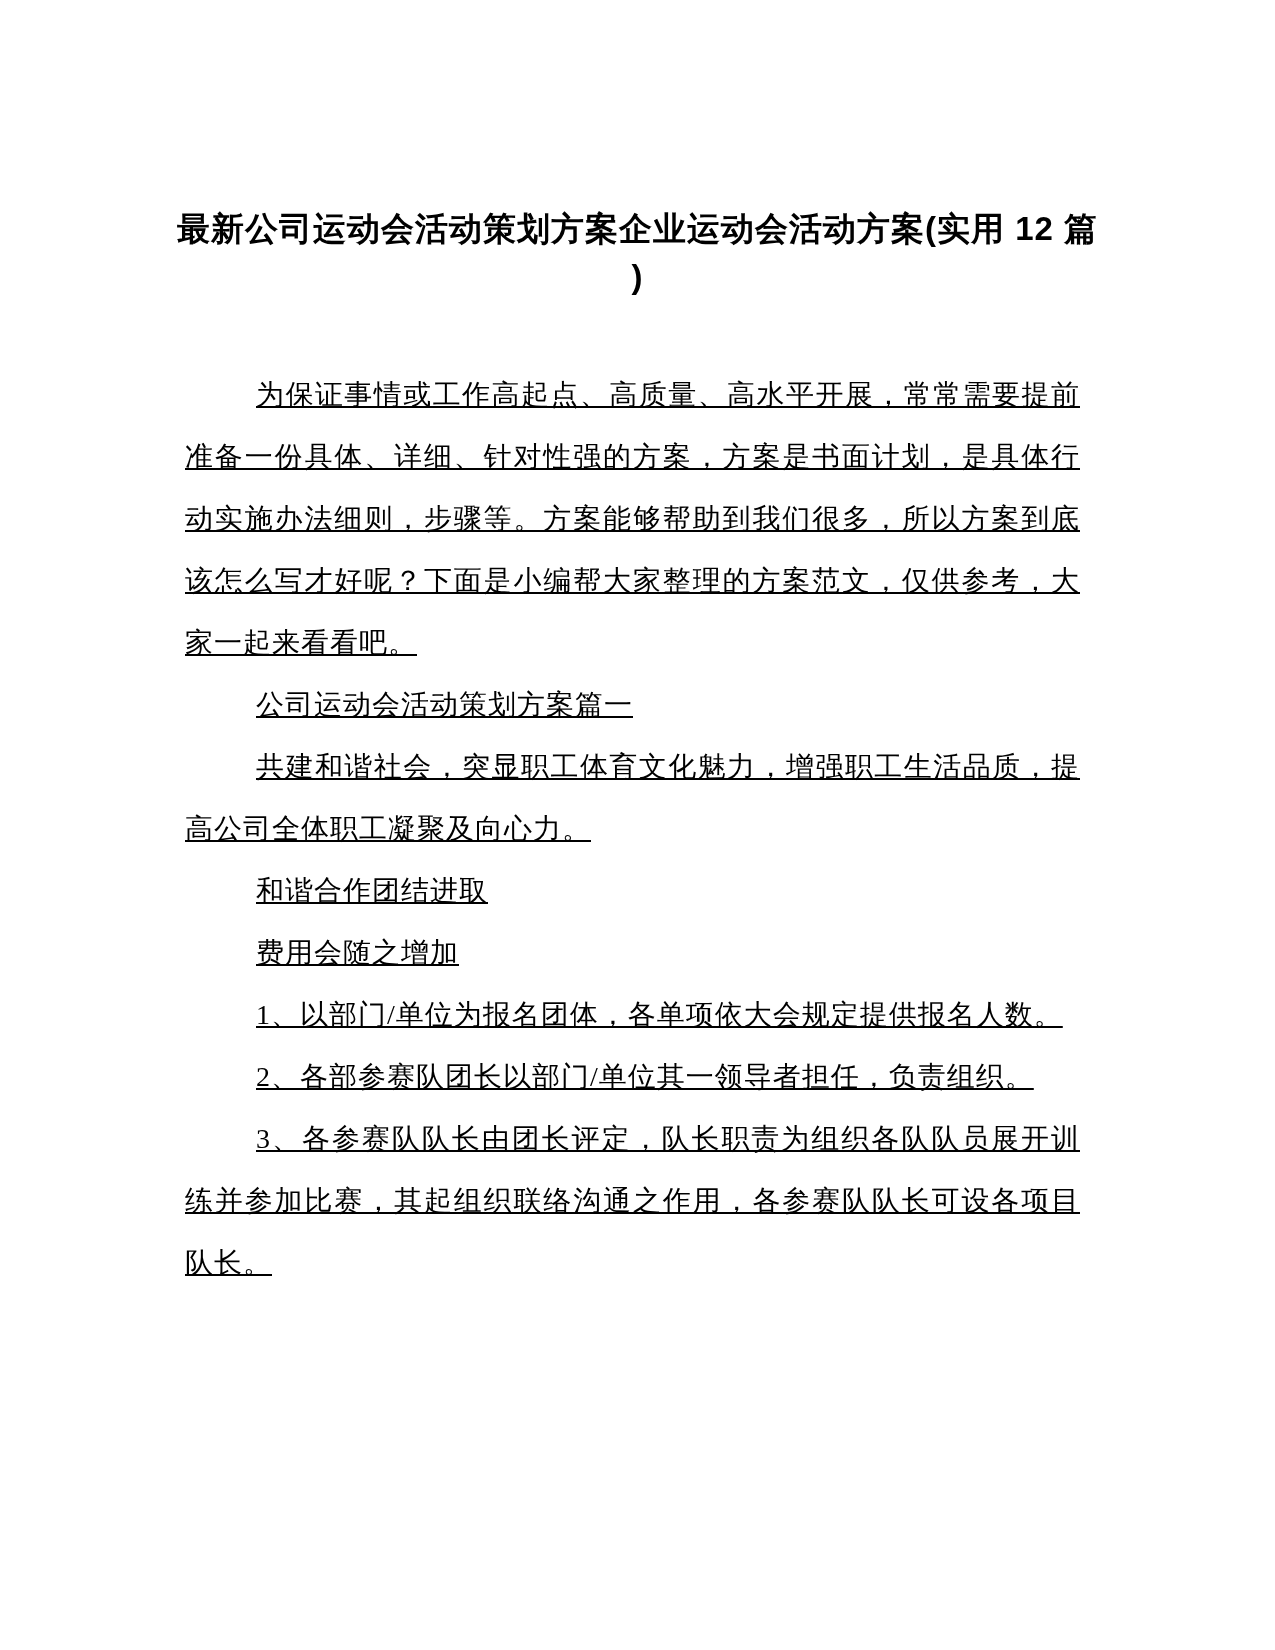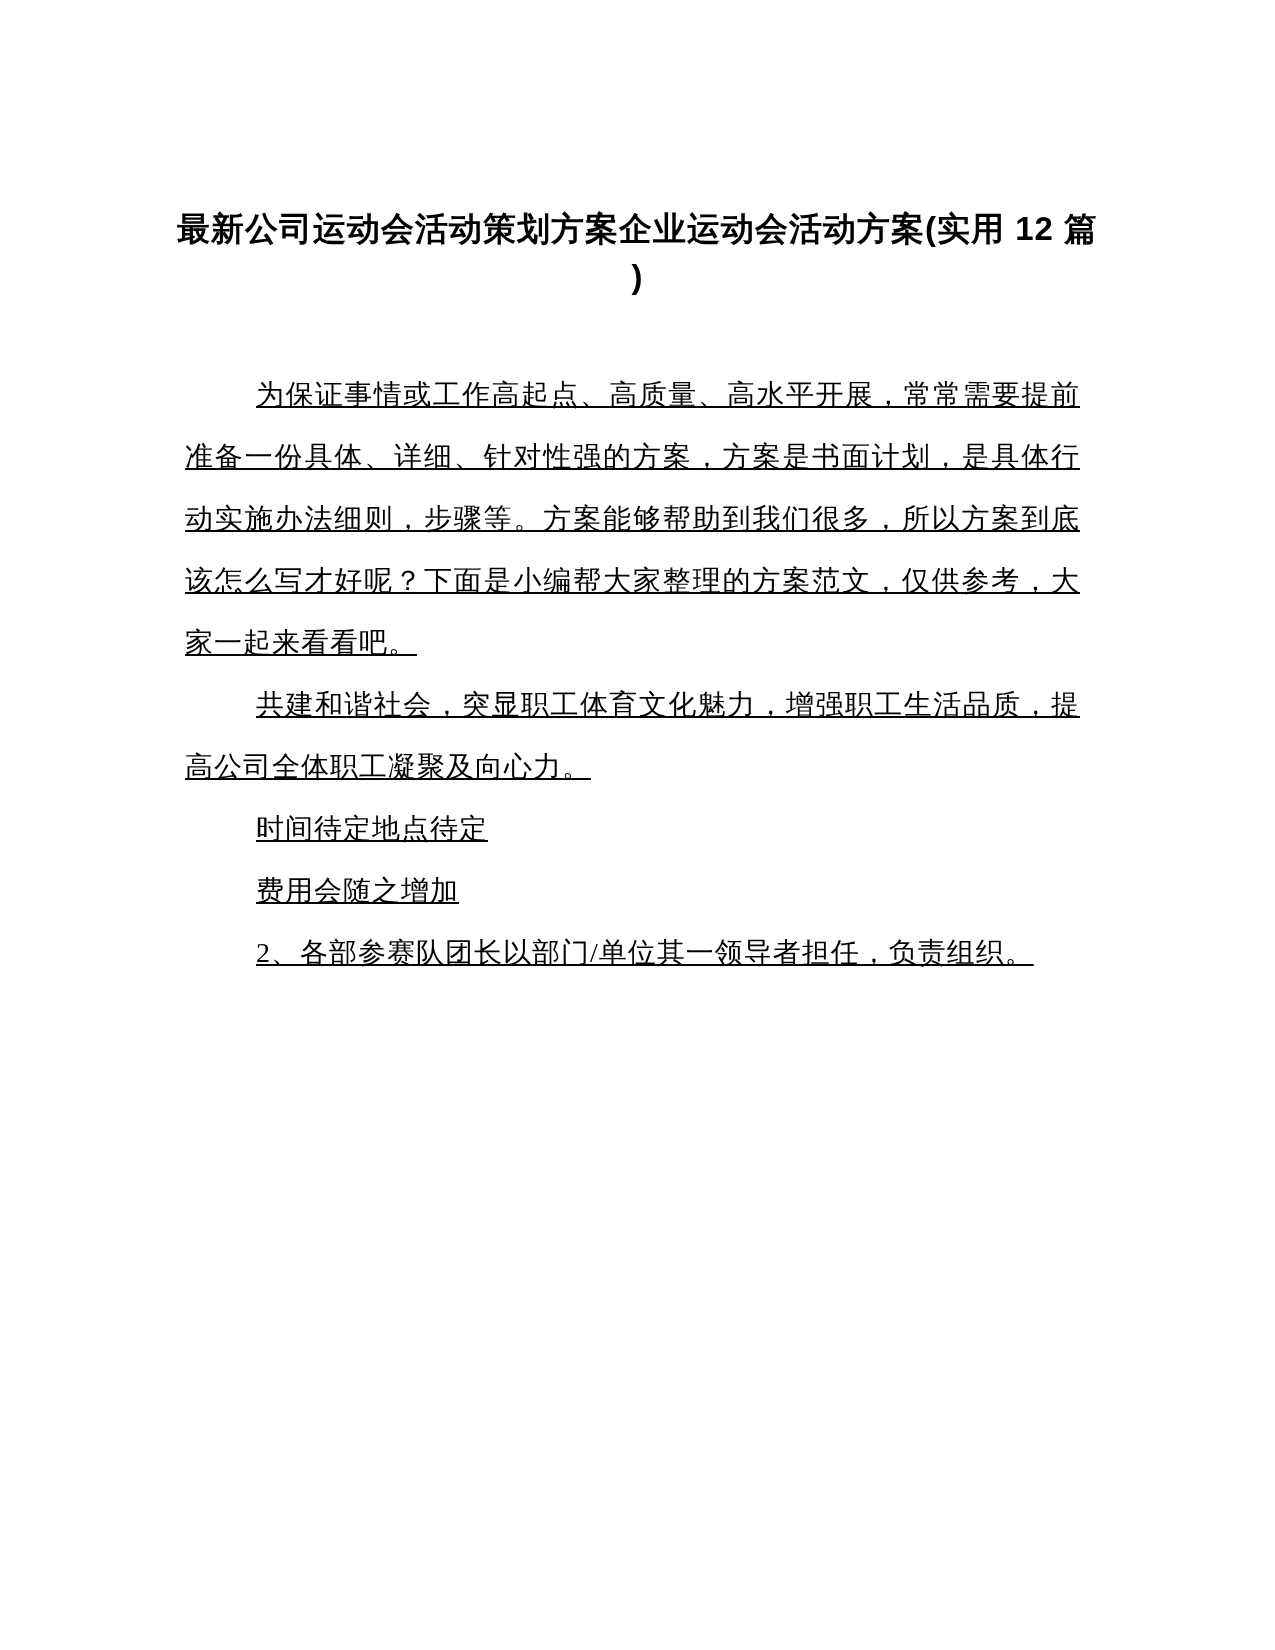--- a/index.html
+++ b/index.html
@@ -49,18 +49,21 @@
 </head>
 <body>
 
 <div class="page">
   <h1 class="doc-title">
     <span class="title-line">最新公司运动会活动策划方案企业运动会活动方案(实用 12 篇</span>
     <span class="title-line">)</span>
   </h1>
   <div class="doc-body" id="doc-body">
       <p class="para">为保证事情或工作高起点、高质量、高水平开展，常常需要提前准备一份具体、详细、针对性强的方案，方案是书面计划，是具体行动实施办法细则，步骤等。方案能够帮助到我们很多，所以方案到底该怎么写才好呢？下面是小编帮大家整理的方案范文，仅供参考，大家一起来看看吧。</p>
+      <p class="para">公司运动会活动策划方案篇一</p>
       <p class="para">共建和谐社会，突显职工体育文化魅力，增强职工生活品质，提高公司全体职工凝聚及向心力。</p>
-      <p class="para">时间待定地点待定</p>
+      <p class="para">和谐合作团结进取</p>
       <p class="para">费用会随之增加</p>
+      <p class="para">1、以部门/单位为报名团体，各单项依大会规定提供报名人数。</p>
       <p class="para">2、各部参赛队团长以部门/单位其一领导者担任，负责组织。</p>
+      <p class="para">3、各参赛队队长由团长评定，队长职责为组织各队队员展开训练并参加比赛，其起组织联络沟通之作用，各参赛队队长可设各项目队长。</p>
     </div>
 </div>
 
 </body></html>

